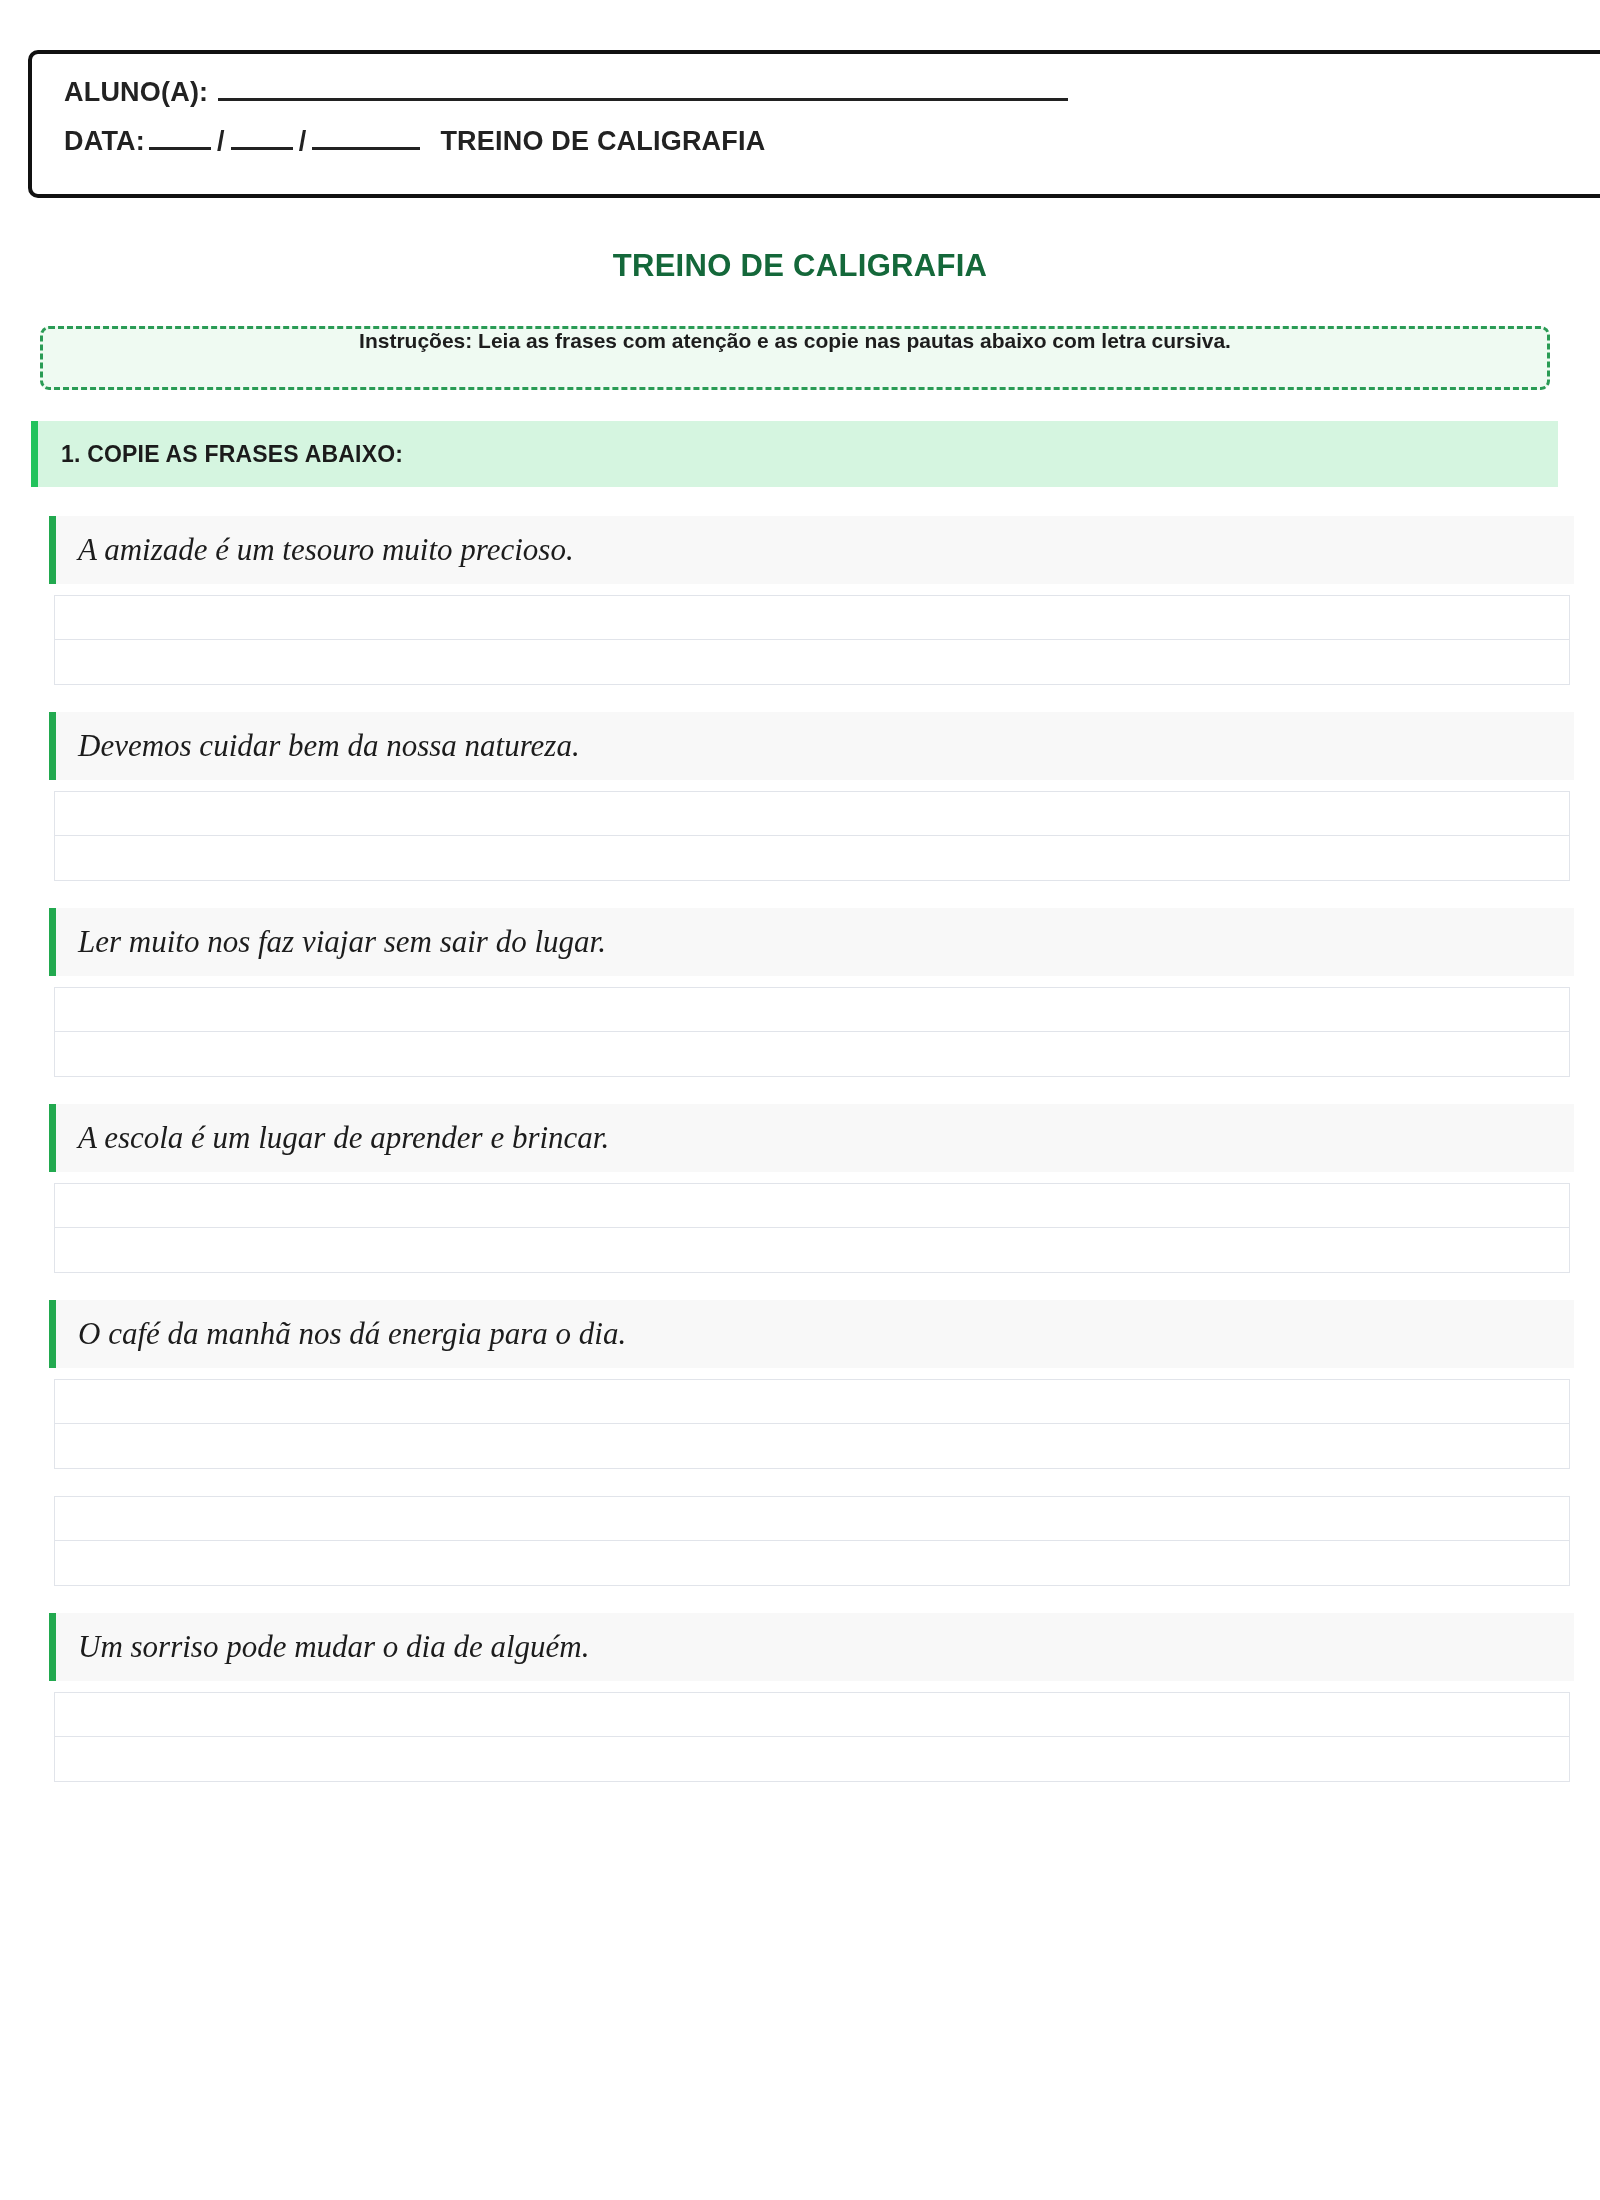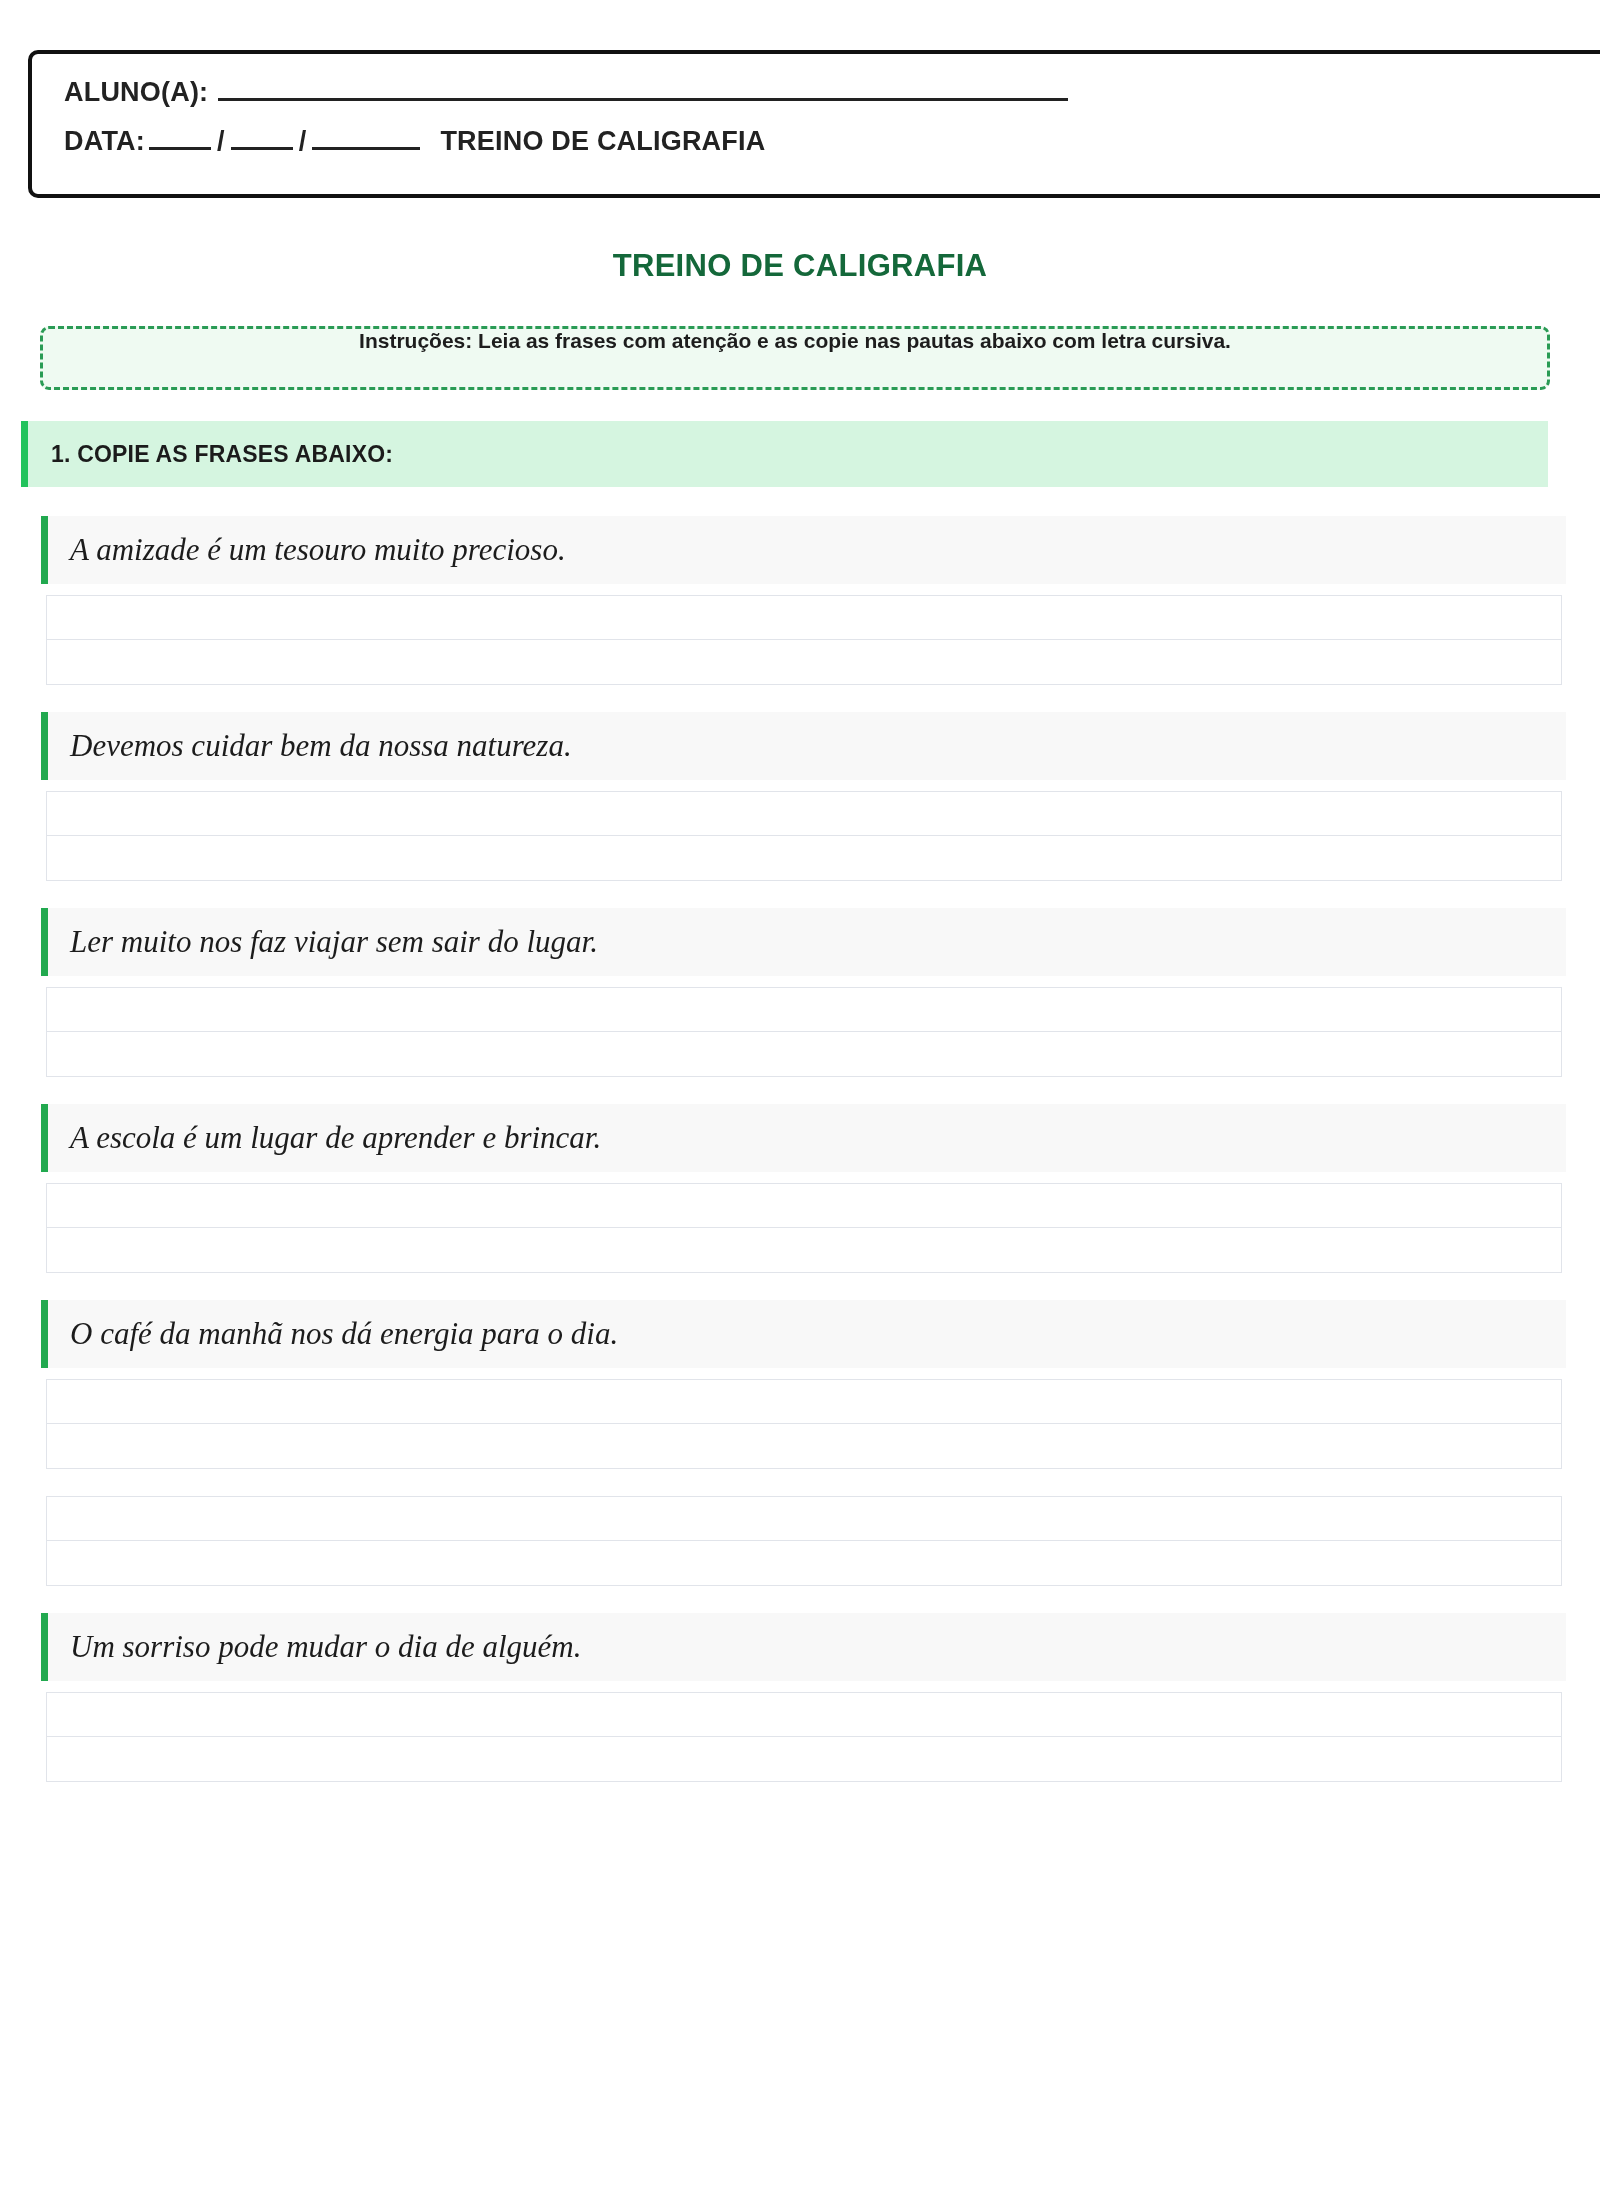--- a/index.html
+++ b/index.html
@@ -105,42 +105,42 @@
     font-size: 21px;
     font-weight: bold;
     color: #1d1d1d;
     text-align: center;
     padding: 0 20px;
   }
 
   
   .section-bar {
     position: absolute;
-    left: 21px;
+    left: 31px;
     top: 405px;
     width: 1527px;
     height: 66px;
     box-sizing: border-box;
     background: #d5f5e0;
     border-left: 7px solid #22c35c;
     display: flex;
     align-items: center;
   }
   .section-bar-text {
     font-size: 23px;
     font-weight: bold;
     color: #1b1b1b;
     padding-left: 23px;
     letter-spacing: 0.2px;
   }
 
   
   .blocks {
     position: absolute;
-    left: 4px;
+    left: 12px;
     top: 500px;
     width: 1280px;
   }
   .phrase-block {
     margin-bottom: 27px;
   }
   .phrase-row {
     margin-left: 37px;
     width: 1525px;
     box-sizing: border-box;

